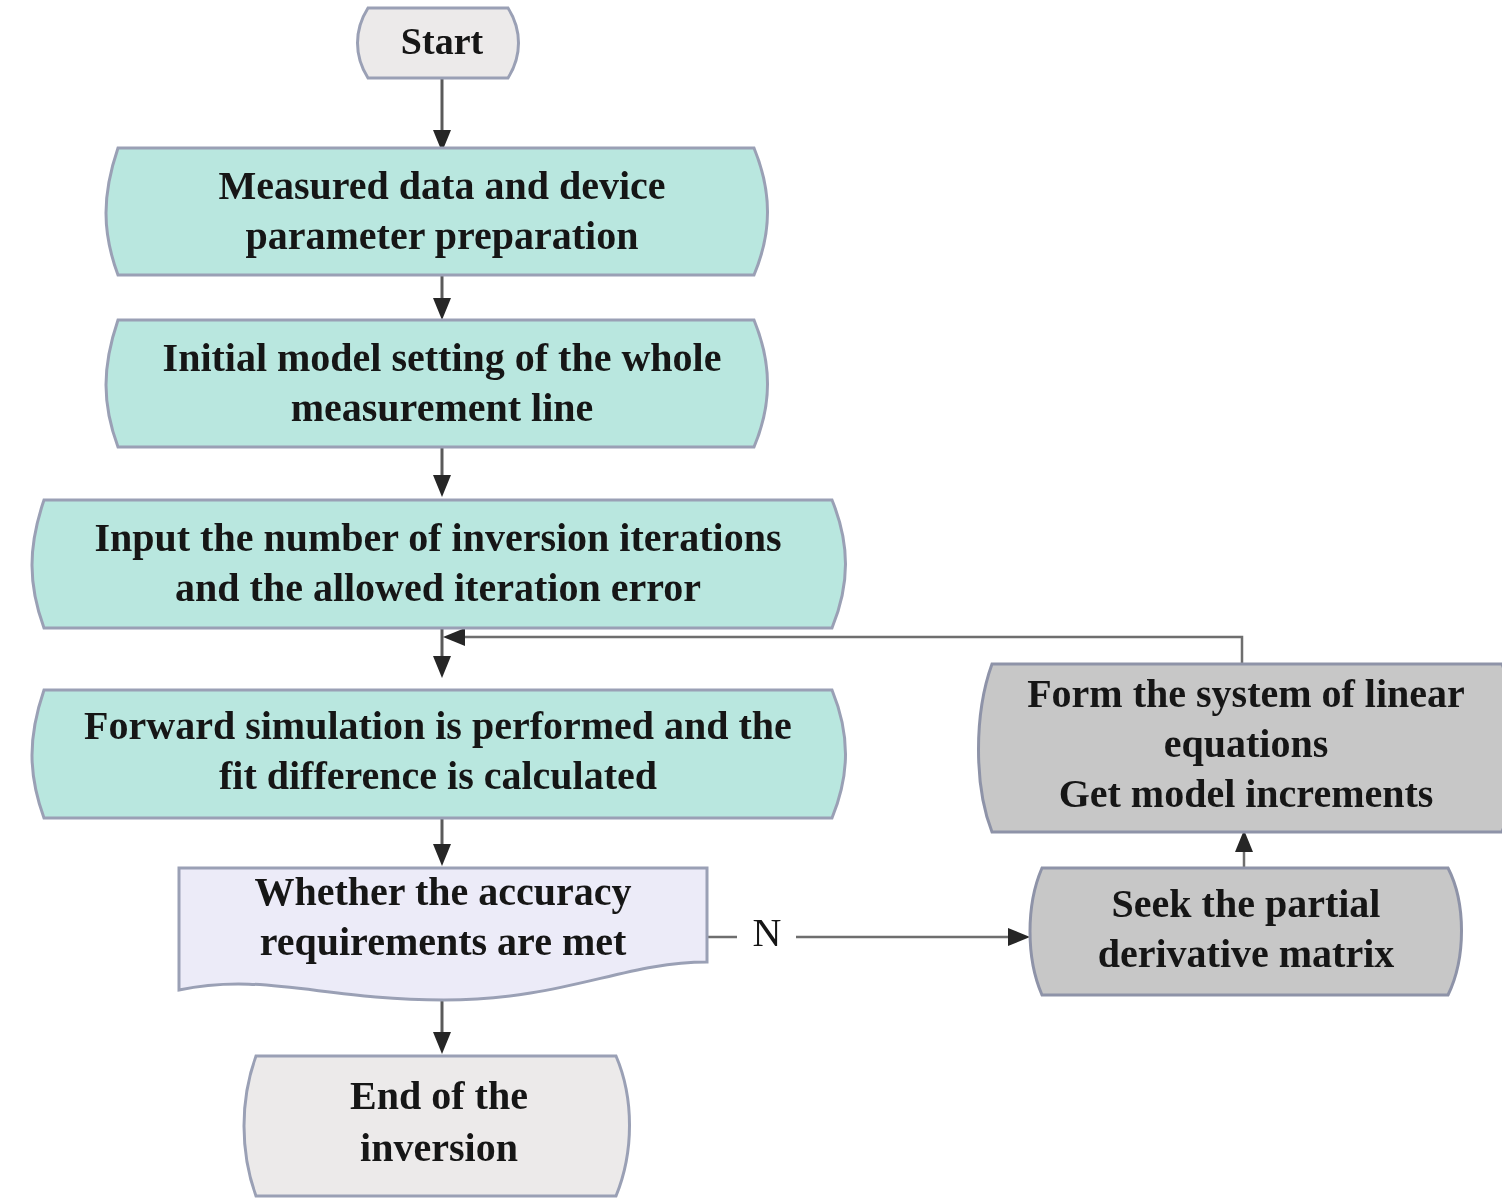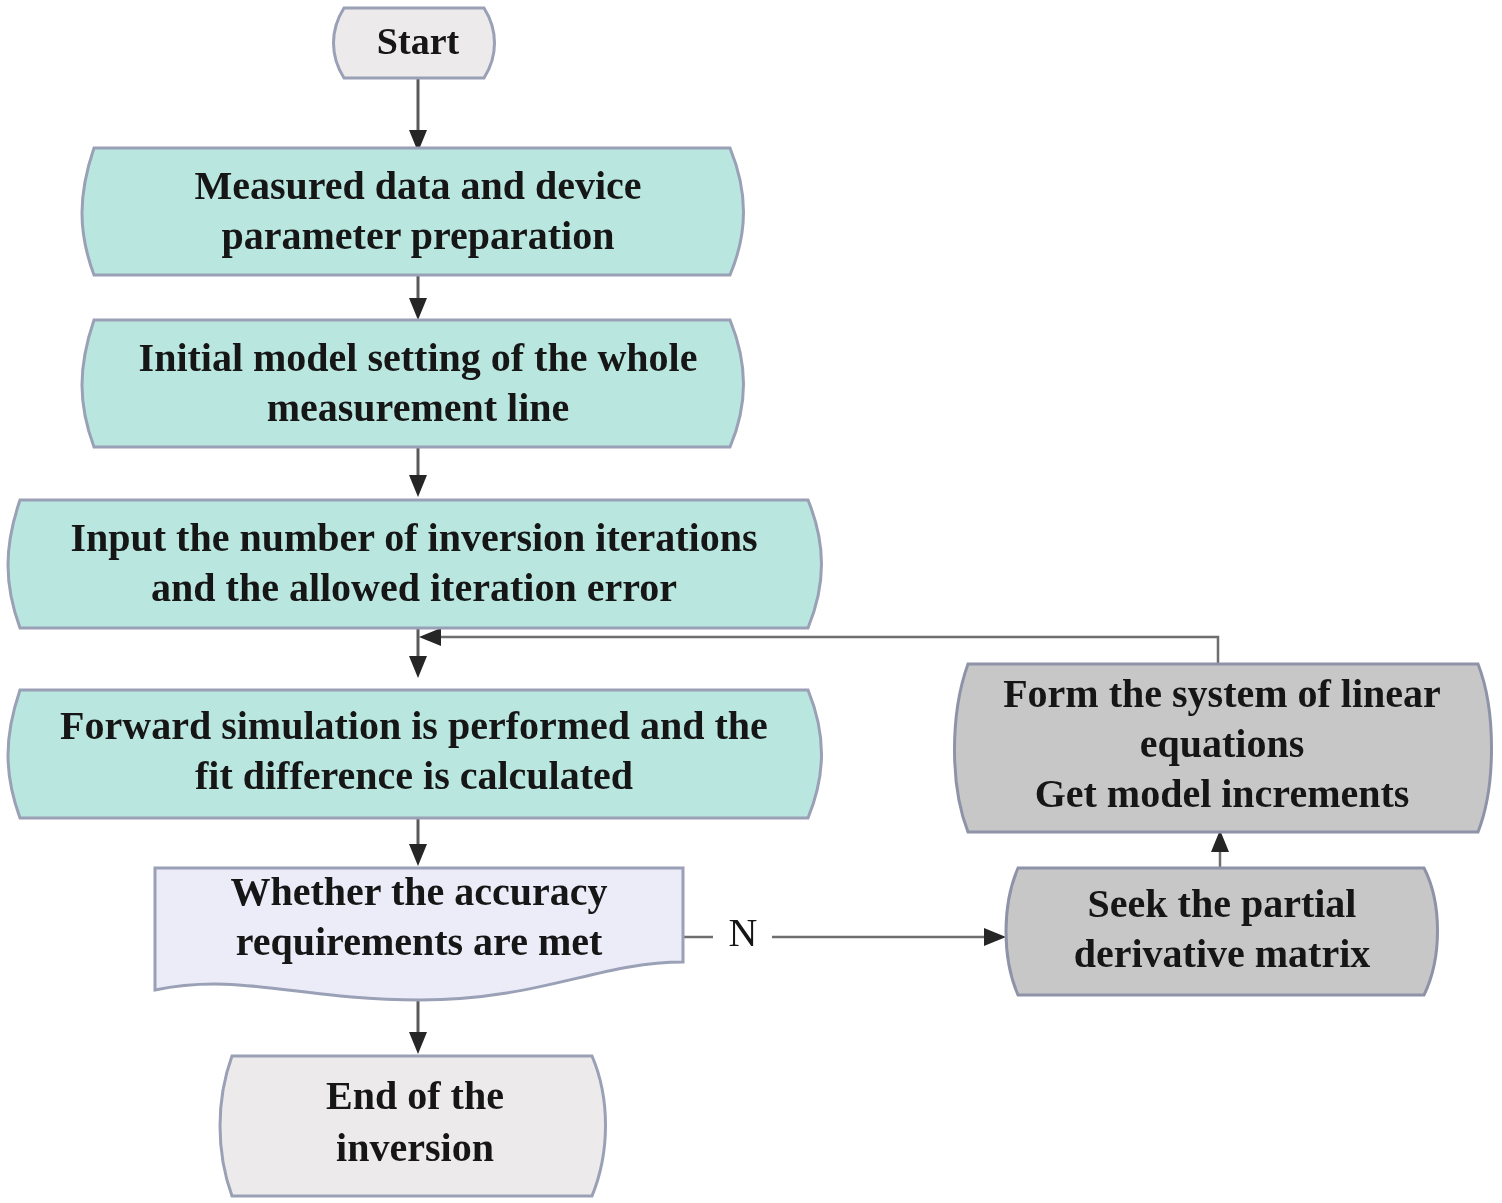--- a/index.html
+++ b/index.html
@@ -11,20 +11,21 @@
     width: 1502px;
     height: 1203px;
     font-family: "Liberation Serif", "DejaVu Serif", serif;
     overflow: hidden;
   }
   #flow-root {
     position: relative;
     width: 1246px;
     height: 1203px;
     background: #ffffff;
+    margin-left: 24px;
   }
   svg.diagram {
     display: block;
     width: 1502px;
     height: 1203px;
   }
   .node-label {
     font-family: "Liberation Serif", "DejaVu Serif", serif;
     font-weight: 700;
     fill: #161616;

